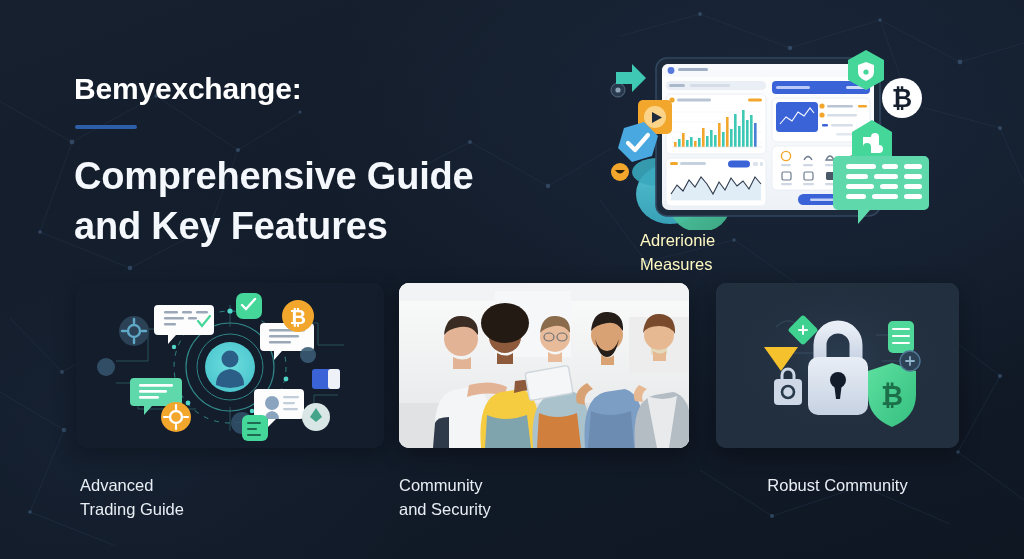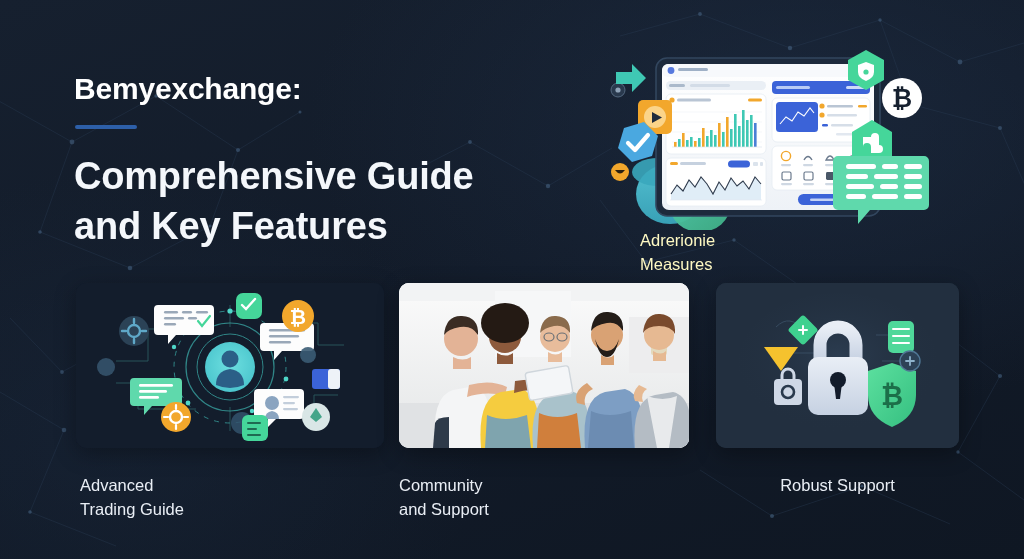--- a/index.html
+++ b/index.html
@@ -589,19 +589,19 @@
       </g>
     </svg>
   </div>
 
   <div class="cap p1">
     <div>Advanced</div>
     <div>Trading Guide</div>
   </div>
   <div class="cap p2">
     <div>Community</div>
-    <div>and Support</div>
+    <div>and Security</div>
   </div>
   <div class="cap p3">
-    <div>Robust Support</div>
+    <div>Robust Community</div>
   </div>
 
 </div>
 
 </body></html>

